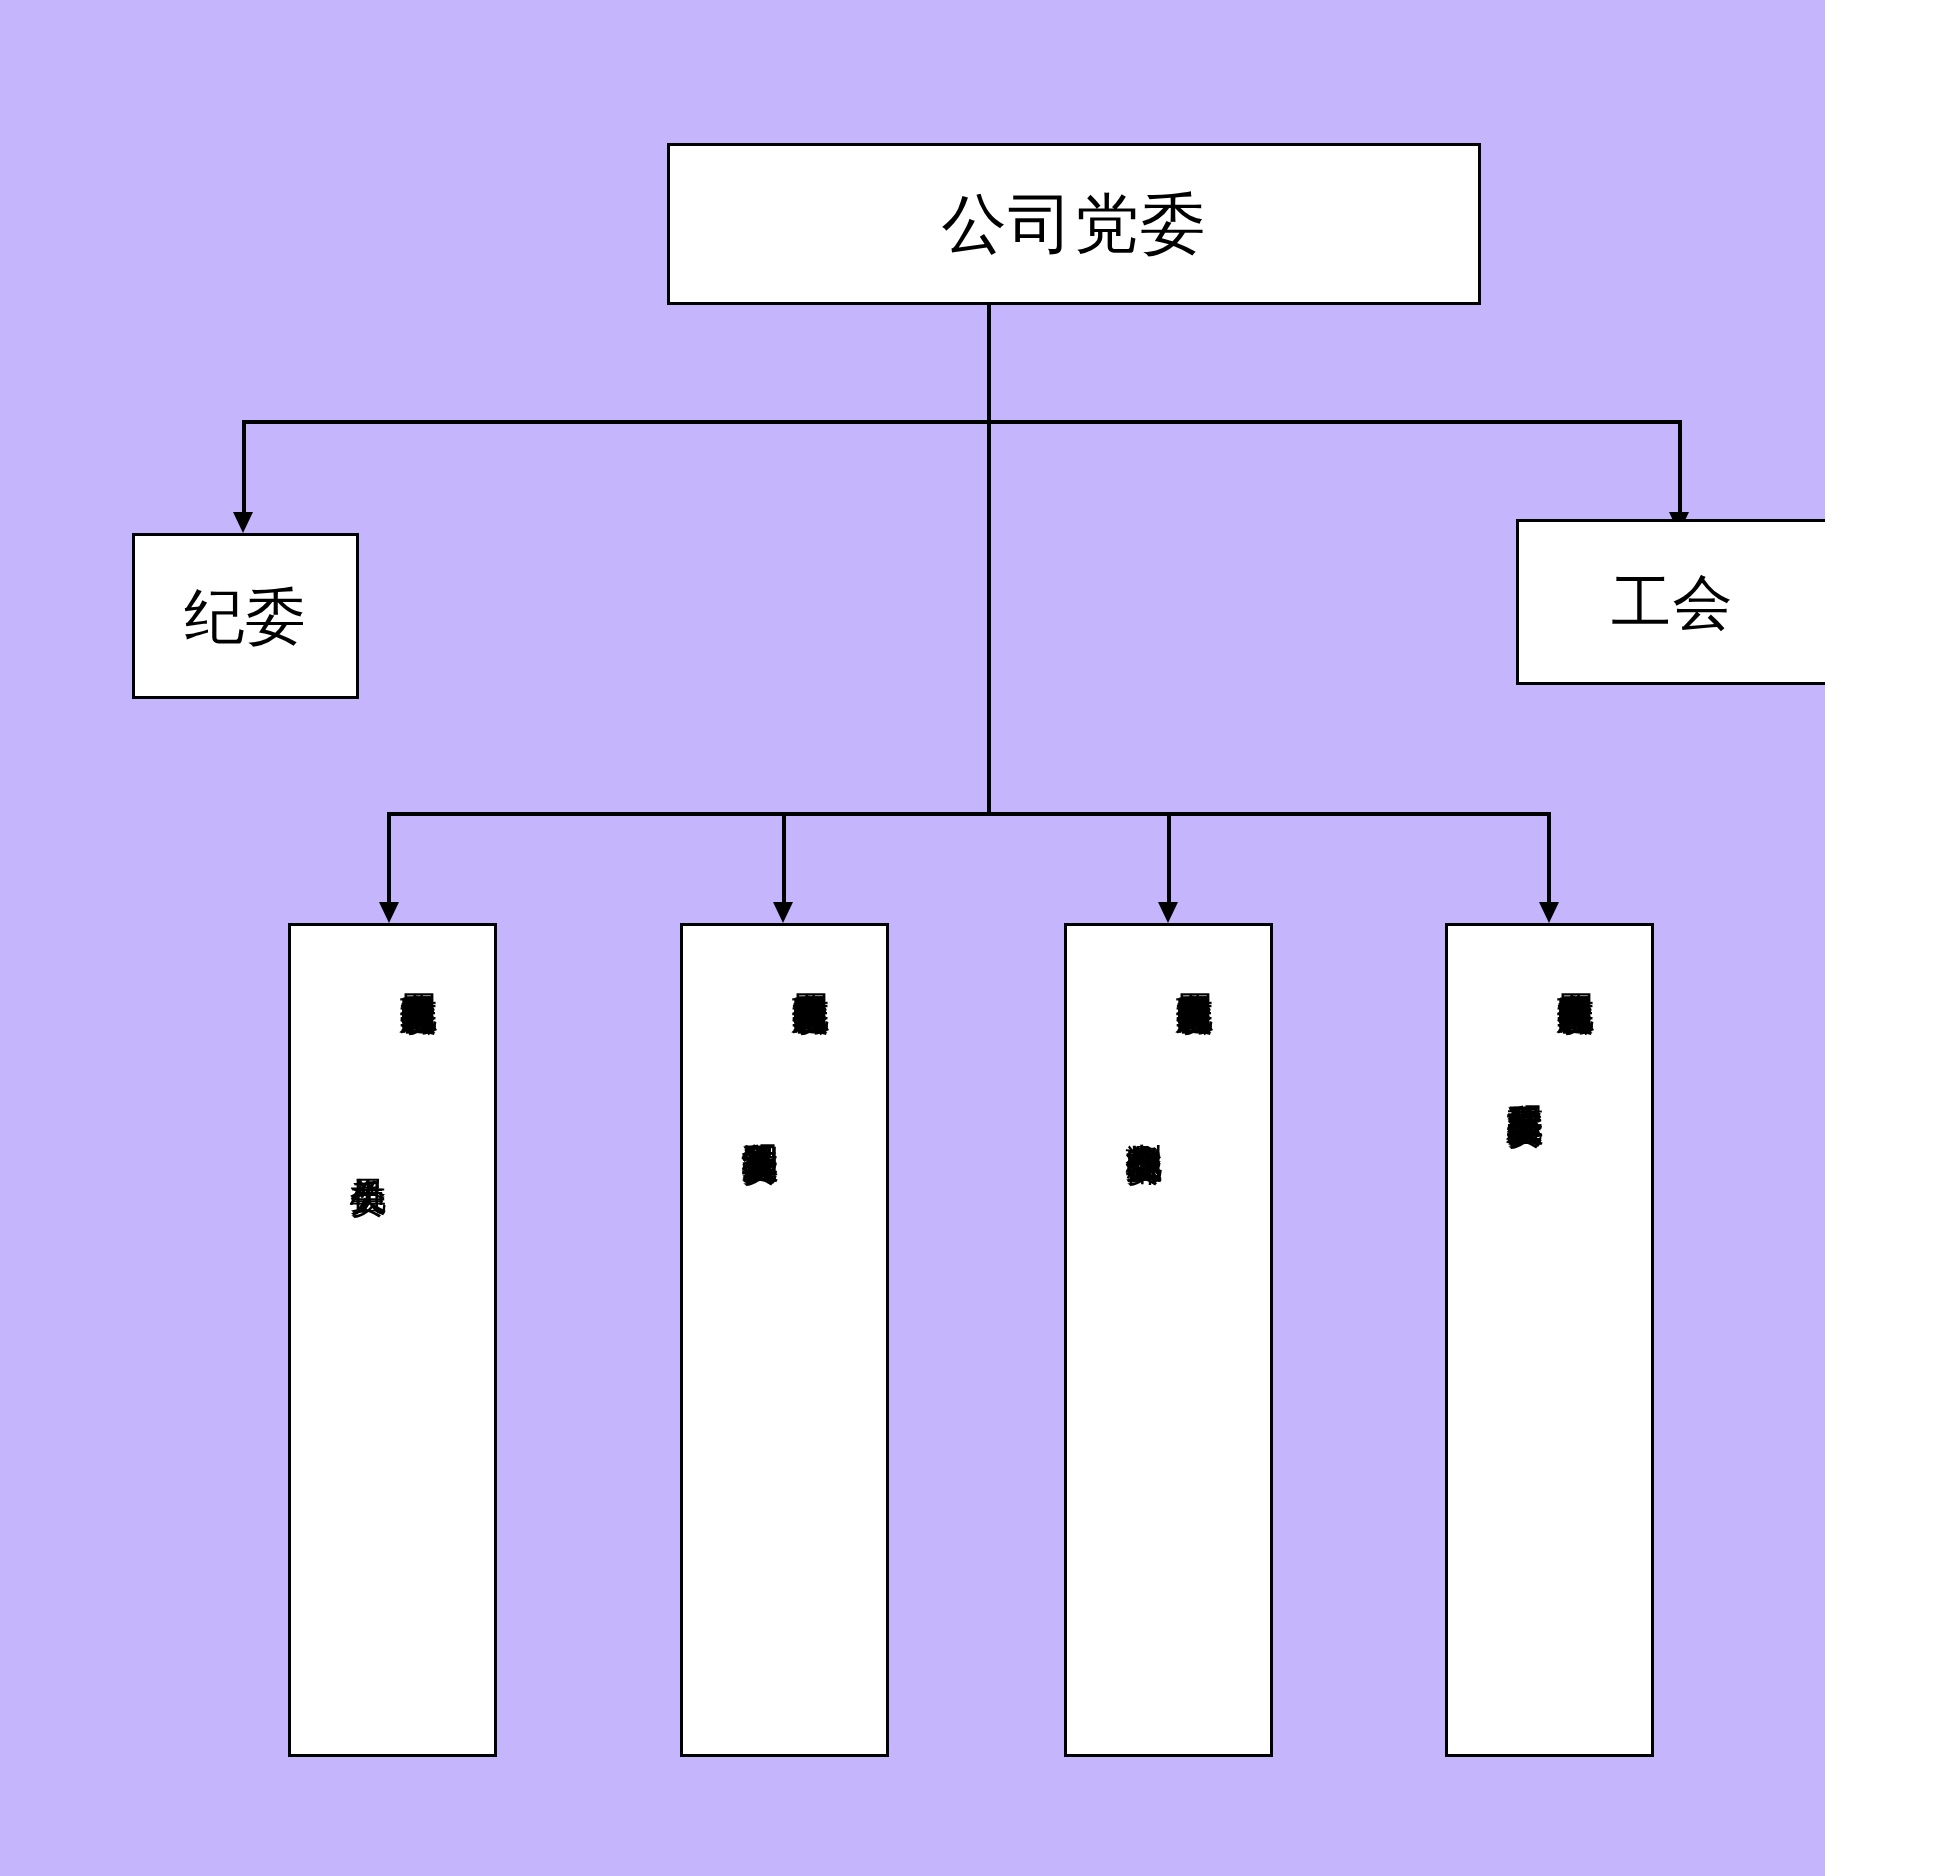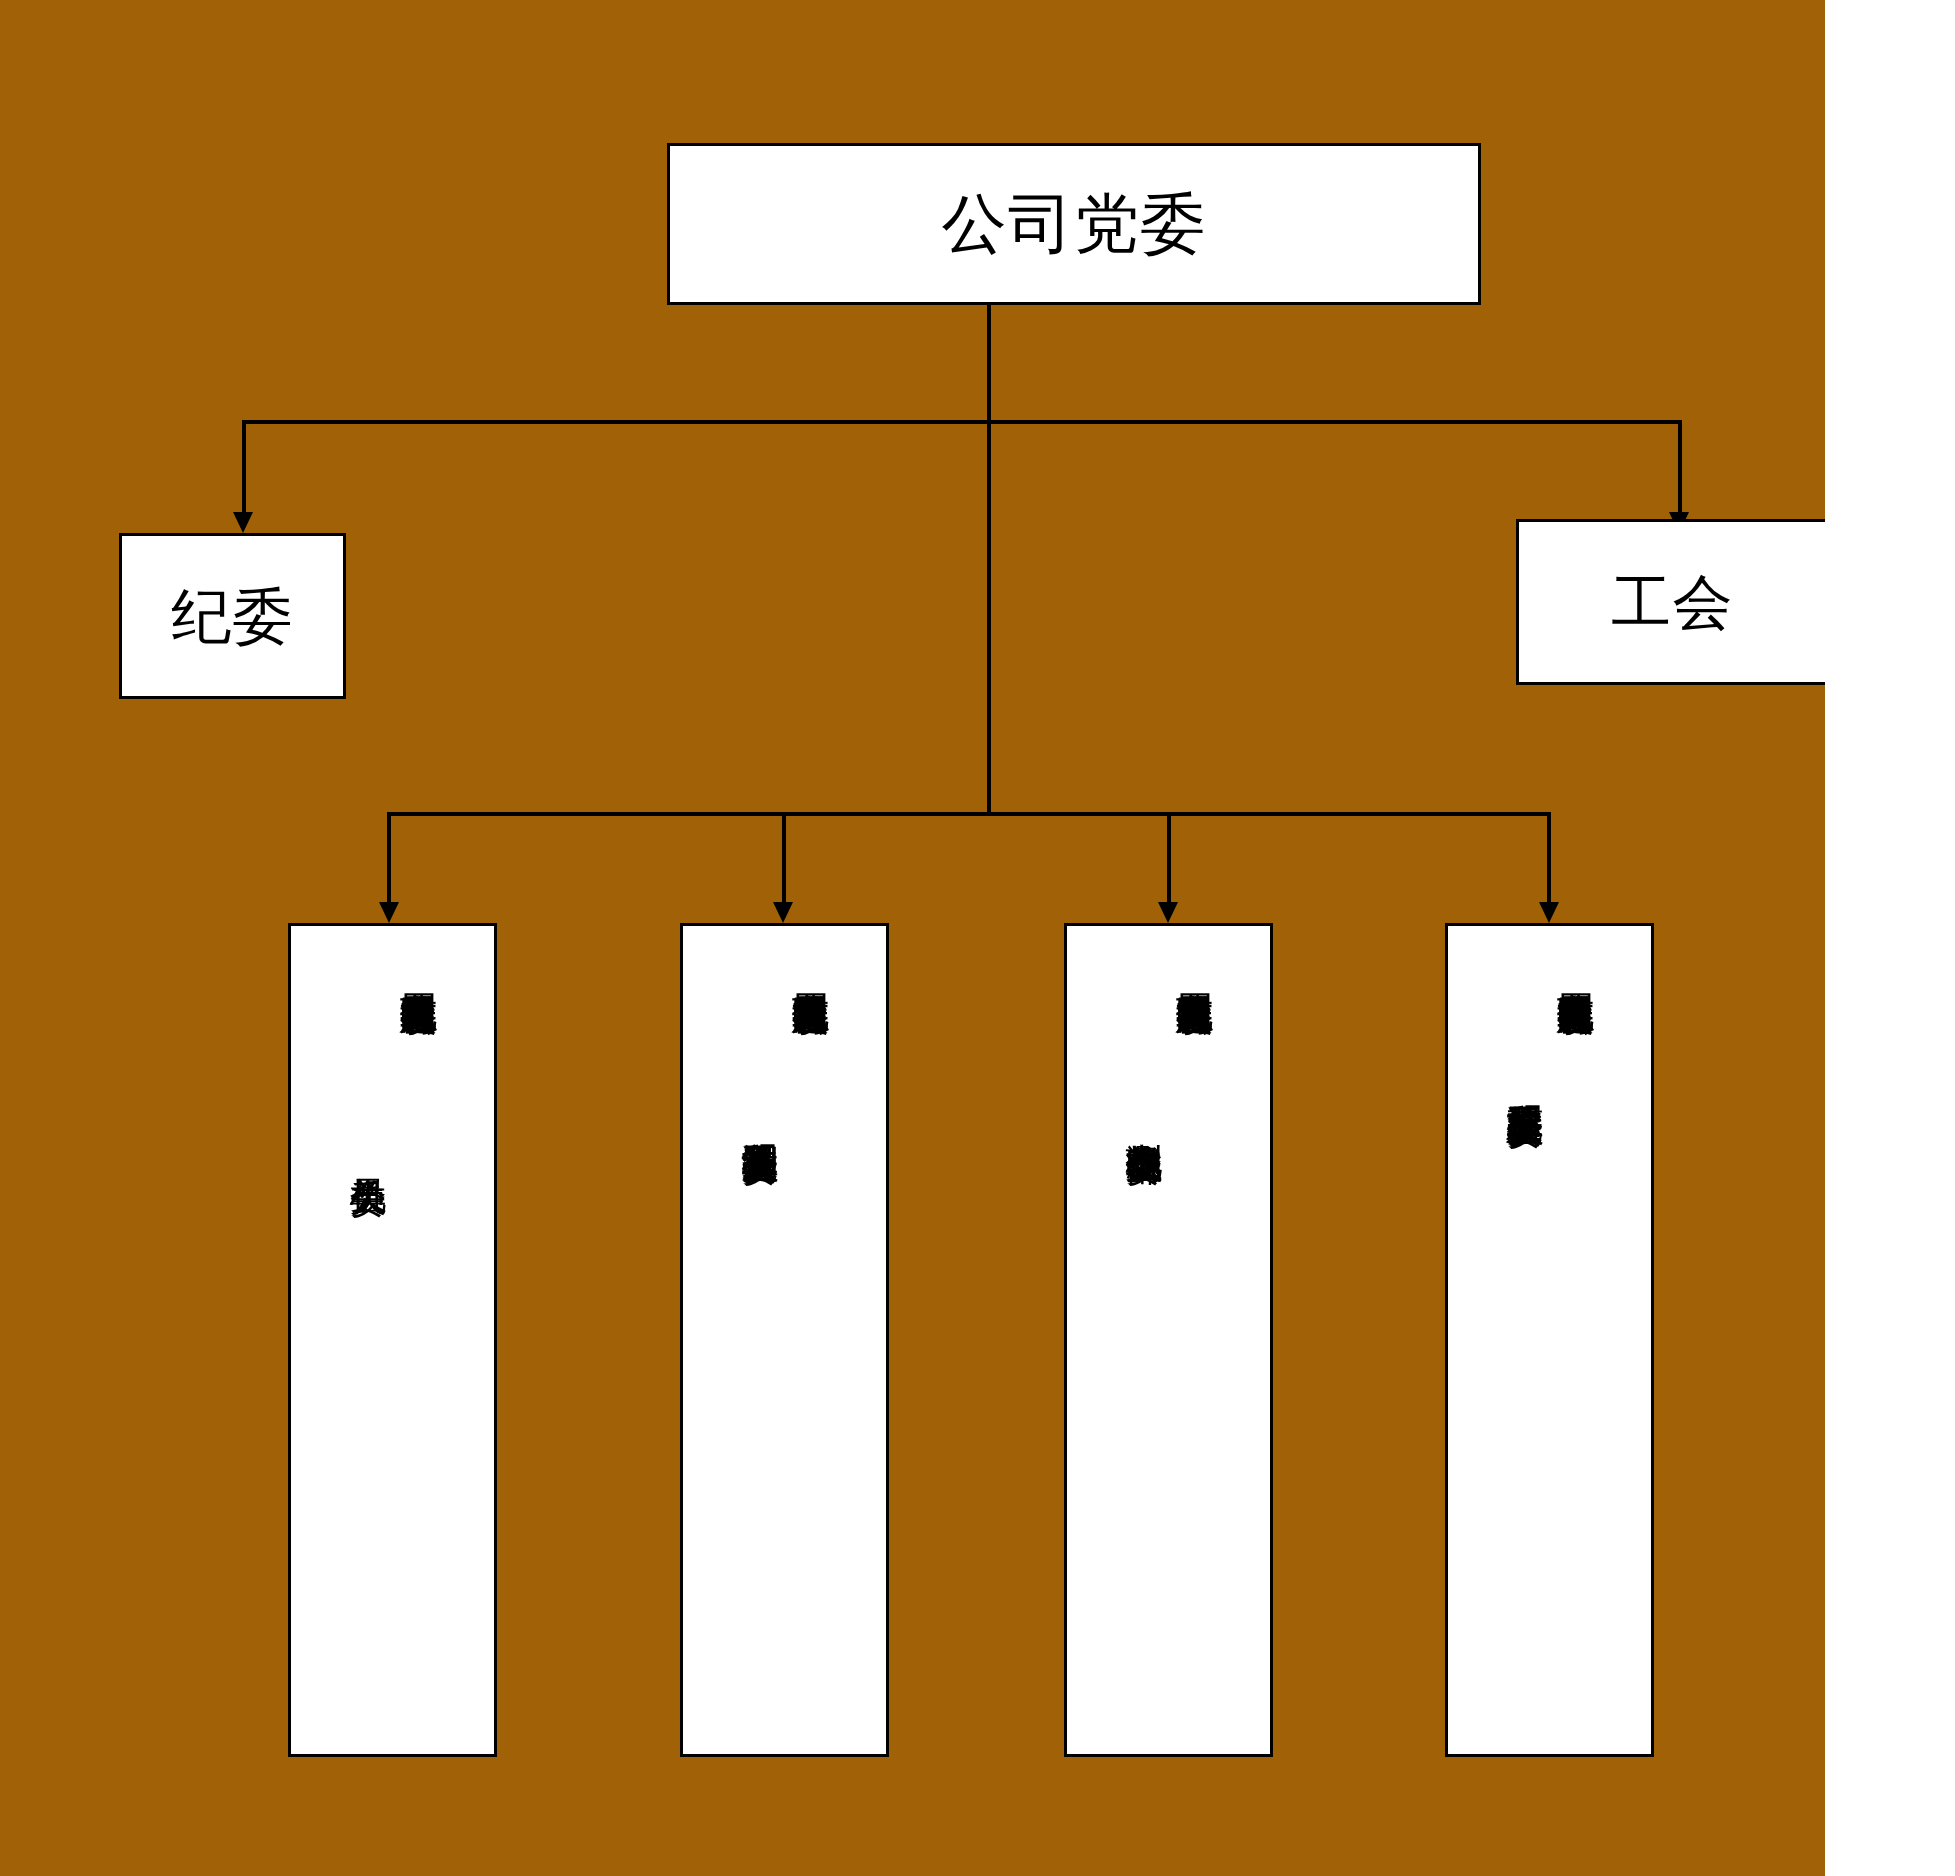--- a/index.html
+++ b/index.html
@@ -2,21 +2,21 @@
 <html style="font-size:8.9px"><head>
 <meta charset="utf-8">
 <title>Org Chart</title>
 <style>
   html,body{margin:0;padding:0;background:#ffffff;}
   body{font-family:"DejaVu Sans","Liberation Sans",sans-serif;}
   #stage{
     position:relative;
     width:1825px;
     height:1877px;
-    background:#a16207;
+    background:#c4b5fd;
     overflow:hidden;
   }
   .node{
     position:absolute;
     box-sizing:border-box;
     border:3.9px solid #000000;
     background:#ffffff;
     display:flex;
     align-items:center;
     justify-content:center;
@@ -24,21 +24,21 @@
   .node-label{
     color:#000000;
     line-height:1.1;
     white-space:nowrap;
     letter-spacing:0.02em;
   }
   
   #node-root{left:667px;top:143px;width:814px;height:162px;}
   #node-root .node-label{font-size:65px;}
   
-  #node-jiwei{left:119px;top:533px;width:227px;height:166px;}
+  #node-jiwei{left:132px;top:533px;width:227px;height:166px;}
   #node-gonghui{left:1516px;top:519px;width:313px;height:166px;}
   #node-jiwei .node-label,#node-gonghui .node-label{font-size:60px;}
   
   .leaf{
     top:923px;
     height:834px;
     align-items:flex-start;
     justify-content:center;
     padding-top:22px;
   }

